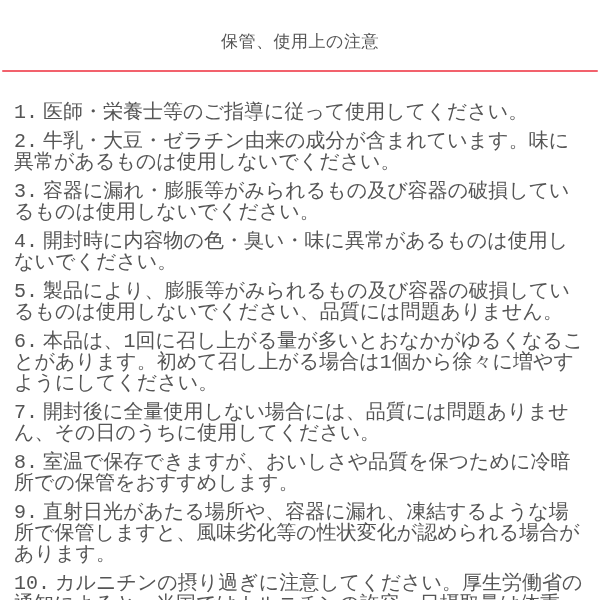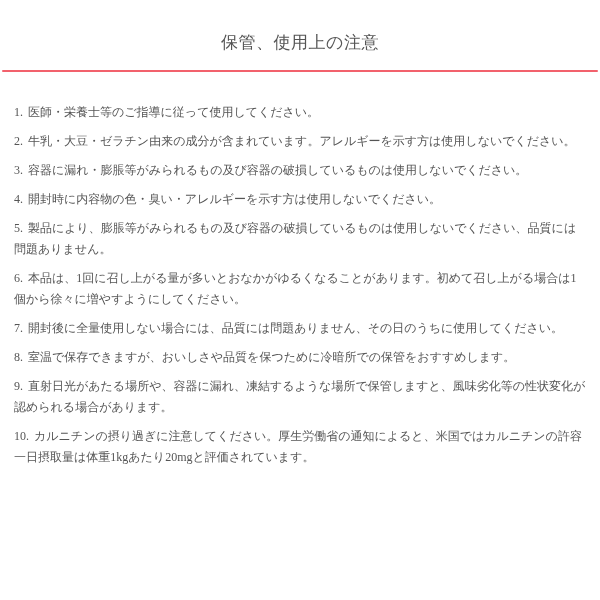--- a/index.html
+++ b/index.html
@@ -6,21 +6,21 @@
     margin: 0;
     padding: 0;
     background: #ffffff;
   }
   .page {
     position: relative;
     width: 600px;
     height: 600px;
     box-sizing: border-box;
     background: #ffffff;
-    font-family: Liberation Serif, serif;
+    font-family: Liberation Mono, monospace;
     color: #555555;
     overflow: hidden;
     border-radius: 8px;
   }
   .header {
     padding-top: 33px;
   }
   .title {
     margin: 0;
     text-align: center;
@@ -34,21 +34,21 @@
     height: 2px;
     margin: 17px 2px 0 2px;
     background: #f2616c;
     border-radius: 1px;
   }
   .content {
     padding: 30px 14px 0 14px;
   }
   .item {
     margin: 0 0 8px 0;
-    font-size: 12px;
+    font-size: 20px;
     line-height: 21px;
     color: #555555;
     text-align: left;
   }
   .item .num {
     margin-right: 5px;
   }
 </style>
 </head>
 <body>
@@ -58,25 +58,25 @@
   <div class="header">
     <h1 class="title">保管、使用上の注意</h1>
   </div>
 
   <div class="divider" style="background: rgb(242, 97, 108);"></div>
 
   <div class="content">
 
     <p class="item"><span class="num">1.</span><span>医師・栄養士等のご指導に従って使用してください。</span></p>
 
-    <p class="item"><span class="num">2.</span><span>牛乳・大豆・ゼラチン由来の成分が含まれています。アレルギーを示す方は使用しないでください。</span></p>
+    <p class="item"><span class="num">2.</span><span>牛乳・大豆・ゼラチン由来の成分が含まれています。味に異常があるものは使用しないでください。</span></p>
 
     <p class="item"><span class="num">3.</span><span>容器に漏れ・膨脹等がみられるもの及び容器の破損しているものは使用しないでください。</span></p>
 
-    <p class="item"><span class="num">4.</span><span>開封時に内容物の色・臭い・アレルギーを示す方は使用しないでください。</span></p>
+    <p class="item"><span class="num">4.</span><span>開封時に内容物の色・臭い・味に異常があるものは使用しないでください。</span></p>
 
     <p class="item"><span class="num">5.</span><span>製品により、膨脹等がみられるもの及び容器の破損しているものは使用しないでください、品質には問題ありません。</span></p>
 
     <p class="item"><span class="num">6.</span><span>本品は、1回に召し上がる量が多いとおなかがゆるくなることがあります。初めて召し上がる場合は1個から徐々に増やすようにしてください。</span></p>
 
     <p class="item"><span class="num">7.</span><span>開封後に全量使用しない場合には、品質には問題ありません、その日のうちに使用してください。</span></p>
 
     <p class="item"><span class="num">8.</span><span>室温で保存できますが、おいしさや品質を保つために冷暗所での保管をおすすめします。</span></p>
 
     <p class="item"><span class="num">9.</span><span>直射日光があたる場所や、容器に漏れ、凍結するような場所で保管しますと、風味劣化等の性状変化が認められる場合があります。</span></p>

